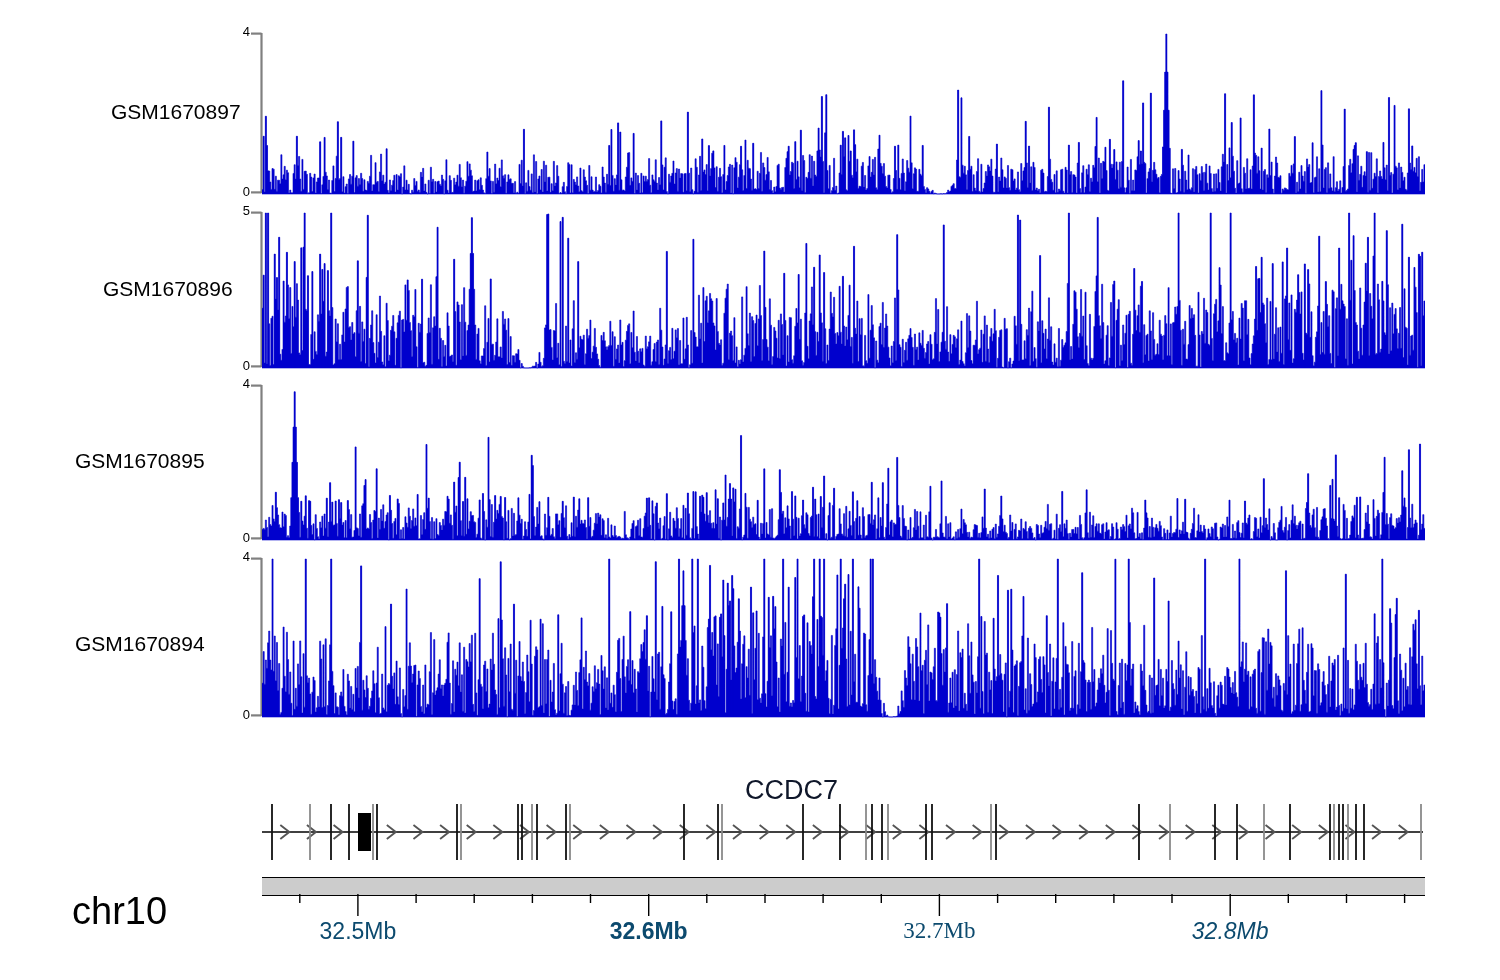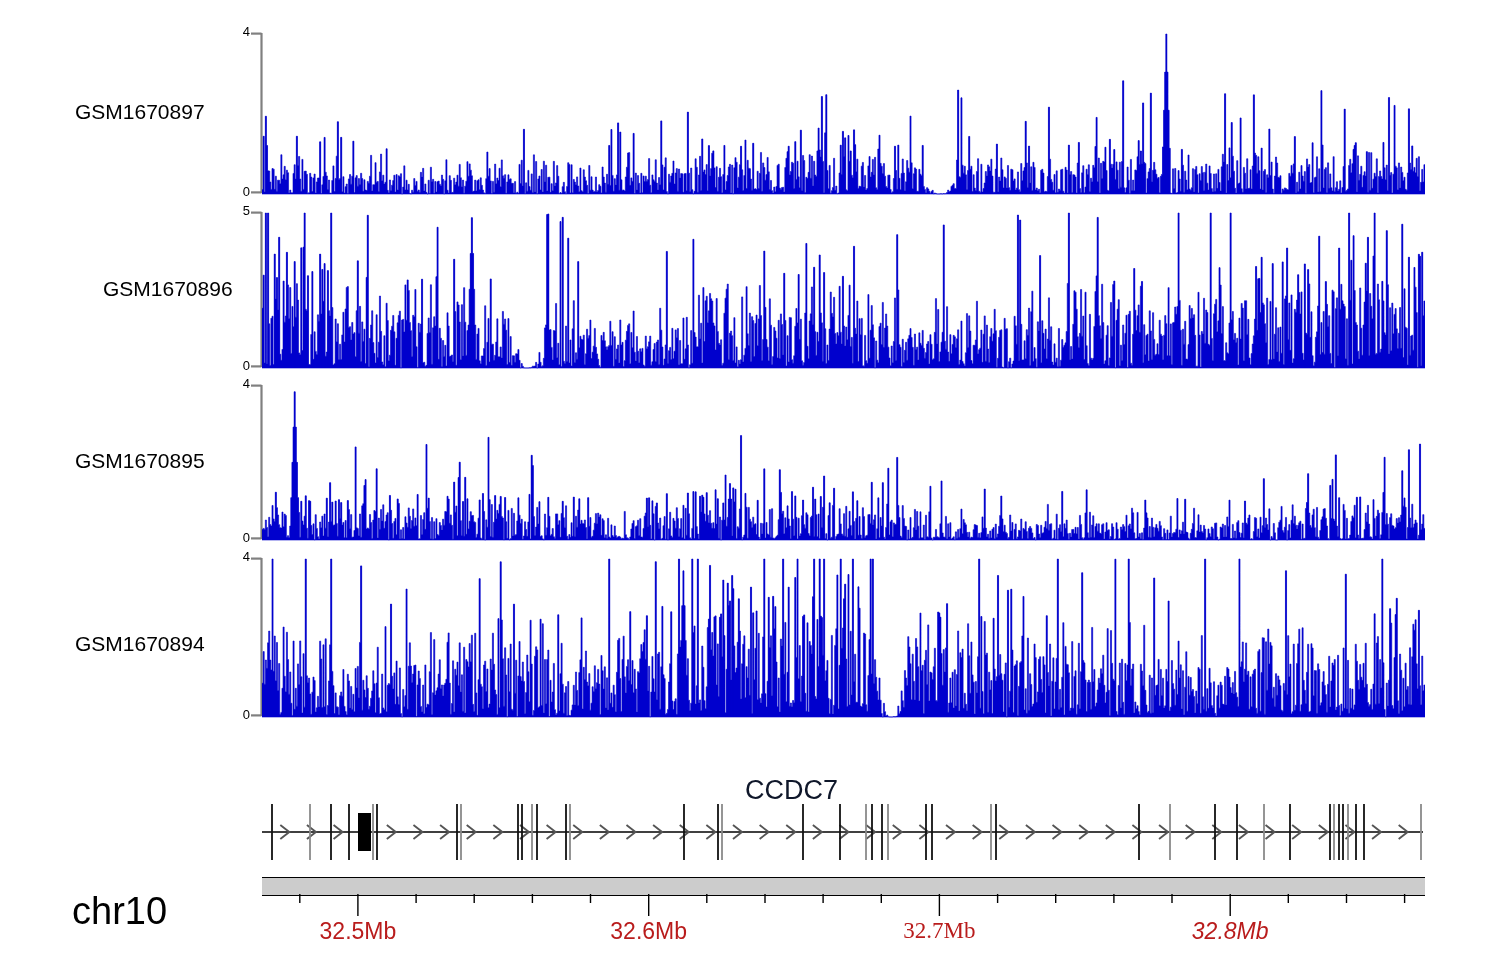--- a/index.html
+++ b/index.html
@@ -55,32 +55,32 @@
   }
   .ruler-bar {
     position: absolute;
     background: #cccccc;
     border-top: 1px solid #000000;
     border-bottom: 1px solid #000000;
   }
   .tick-label {
     position: absolute;
     font-size: 23px;
-    color: #b91c1c;
+    color: #0c4a6e;
     white-space: nowrap;
     transform: translateX(-50%);
   }
 </style>
 </head>
 <body>
 
 <div id="root">
 
   <div class="track-row" id="tracks-container">
-      <div class="track-label" style="top: 100px;">GSM1670897</div>
+      <div class="track-label" style="top: 100px; margin-left: 36px;">GSM1670897</div>
       <div class="axis-num" style="left: 228px; top: 24px;">4</div>
       <div class="axis-num" style="left: 228px; top: 184px;">0</div>
       <svg width="20" height="164" style="position: absolute; left: 250px; top: 31px;">
         <line x1="11.5" y1="2" x2="11.5" y2="162" stroke="#808080" stroke-width="2.2"></line>
         <line x1="1" y1="2.6" x2="11.5" y2="2.6" stroke="#808080" stroke-width="2.2"></line>
         <line x1="1" y1="161.4" x2="11.5" y2="161.4" stroke="#808080" stroke-width="2.2"></line>
       </svg>
       <div class="plot-area" style="left: 262px; top: 33px; width: 1163px; height: 162px;">
         <svg width="1163" height="162">
           <path d="M 0 161 L 0.00 156.63 L 1.11 156.63 L 1.11 103.28 L 2.22 103.28 L 2.22 159.01 L 3.32 159.01 L 3.32 83.24 L 4.43 83.24 L 4.43 112.52 L 5.54 112.52 L 5.54 137.78 L 6.65 137.78 L 6.65 138.07 L 7.75 138.07 L 7.75 149.00 L 8.86 149.00 L 8.86 156.42 L 9.97 156.42 L 9.97 135.54 L 11.08 135.54 L 11.08 136.13 L 12.18 136.13 L 12.18 156.34 L 13.29 156.34 L 13.29 143.20 L 14.40 143.20 L 14.40 158.15 L 15.51 158.15 L 15.51 147.16 L 16.61 147.16 L 16.61 147.29 L 17.72 147.29 L 17.72 150.86 L 18.83 150.86 L 18.83 121.76 L 19.94 121.76 L 19.94 146.11 L 21.04 146.11 L 21.04 141.82 L 22.15 141.82 L 22.15 133.35 L 23.26 133.35 L 23.26 146.68 L 24.37 146.68 L 24.37 137.17 L 25.48 137.17 L 25.48 139.76 L 26.58 139.76 L 26.58 160.07 L 27.69 160.07 L 27.69 157.12 L 28.80 157.12 L 28.80 159.79 L 29.91 159.79 L 29.91 159.81 L 31.01 159.81 L 31.01 140.44 L 32.12 140.44 L 32.12 131.74 L 33.23 131.74 L 33.23 146.12 L 34.34 146.12 L 34.34 103.25 L 35.44 103.25 L 35.44 132.58 L 36.55 132.58 L 36.55 123.44 L 37.66 123.44 L 37.66 146.03 L 38.77 146.03 L 38.77 158.22 L 39.87 158.22 L 39.87 126.38 L 40.98 126.38 L 40.98 156.38 L 42.09 156.38 L 42.09 138.31 L 43.20 138.31 L 43.20 138.10 L 44.30 138.10 L 44.30 141.31 L 45.41 141.31 L 45.41 160.14 L 46.52 160.14 L 46.52 159.65 L 47.63 159.65 L 47.63 140.32 L 48.74 140.32 L 48.74 144.08 L 49.84 144.08 L 49.84 158.54 L 50.95 158.54 L 50.95 144.93 L 52.06 144.93 L 52.06 141.05 L 53.17 141.05 L 53.17 159.89 L 54.27 159.89 L 54.27 148.93 L 55.38 148.93 L 55.38 145.07 L 56.49 145.07 L 56.49 144.92 L 57.60 144.92 L 57.60 108.79 L 58.70 108.79 L 58.70 160.55 L 59.81 160.55 L 59.81 151.82 L 60.92 151.82 L 60.92 143.51 L 62.03 143.51 L 62.03 104.41 L 63.13 104.41 L 63.13 139.20 L 64.24 139.20 L 64.24 142.93 L 65.35 142.93 L 65.35 156.62 L 66.46 156.62 L 66.46 147.02 L 67.56 147.02 L 67.56 160.09 L 68.67 160.09 L 68.67 160.21 L 69.78 160.21 L 69.78 147.49 L 70.89 147.49 L 70.89 132.89 L 72.00 132.89 L 72.00 158.61 L 73.10 158.61 L 73.10 145.44 L 74.21 145.44 L 74.21 123.15 L 75.32 123.15 L 75.32 88.72 L 76.43 88.72 L 76.43 146.38 L 77.53 146.38 L 77.53 145.55 L 78.64 145.55 L 78.64 104.37 L 79.75 104.37 L 79.75 158.74 L 80.86 158.74 L 80.86 143.72 L 81.96 143.72 L 81.96 159.96 L 83.07 159.96 L 83.07 153.66 L 84.18 153.66 L 84.18 151.02 L 85.29 151.02 L 85.29 160.38 L 86.39 160.38 L 86.39 145.90 L 87.50 145.90 L 87.50 141.53 L 88.61 141.53 L 88.61 151.26 L 89.72 151.26 L 89.72 143.21 L 90.82 143.21 L 90.82 108.16 L 91.93 108.16 L 91.93 159.48 L 93.04 159.48 L 93.04 144.87 L 94.15 144.87 L 94.15 142.61 L 95.26 142.61 L 95.26 153.19 L 96.36 153.19 L 96.36 145.57 L 97.47 145.57 L 97.47 151.59 L 98.58 151.59 L 98.58 140.29 L 99.69 140.29 L 99.69 145.60 L 100.79 145.60 L 100.79 158.34 L 101.90 158.34 L 101.90 146.79 L 103.01 146.79 L 103.01 157.03 L 104.12 157.03 L 104.12 157.48 L 105.22 157.48 L 105.22 148.41 L 106.33 148.41 L 106.33 150.28 L 107.44 150.28 L 107.44 143.20 L 108.55 143.20 L 108.55 122.35 L 109.65 122.35 L 109.65 158.10 L 110.76 158.10 L 110.76 151.68 L 111.87 151.68 L 111.87 151.72 L 112.98 151.72 L 112.98 129.64 L 114.08 129.64 L 114.08 149.14 L 115.19 149.14 L 115.19 148.43 L 116.30 148.43 L 116.30 158.60 L 117.41 158.60 L 117.41 138.88 L 118.52 138.88 L 118.52 121.12 L 119.62 121.12 L 119.62 147.79 L 120.73 147.79 L 120.73 142.17 L 121.84 142.17 L 121.84 151.10 L 122.95 151.10 L 122.95 149.25 L 124.05 149.25 L 124.05 115.80 L 125.16 115.80 L 125.16 157.37 L 126.27 157.37 L 126.27 159.79 L 127.38 159.79 L 127.38 146.98 L 128.48 146.98 L 128.48 157.47 L 129.59 157.47 L 129.59 152.14 L 130.70 152.14 L 130.70 147.55 L 131.81 147.55 L 131.81 142.24 L 132.91 142.24 L 132.91 159.12 L 134.02 159.12 L 134.02 141.61 L 135.13 141.61 L 135.13 157.02 L 136.24 157.02 L 136.24 142.77 L 137.34 142.77 L 137.34 143.84 L 138.45 143.84 L 138.45 140.70 L 139.56 140.70 L 139.56 160.91 L 140.67 160.91 L 140.67 154.05 L 141.78 154.05 L 141.78 132.87 L 142.88 132.87 L 142.88 156.97 L 143.99 156.97 L 143.99 147.18 L 145.10 147.18 L 145.10 156.95 L 146.21 156.95 L 146.21 151.32 L 147.31 151.32 L 147.31 160.34 L 148.42 160.34 L 148.42 160.92 L 149.53 160.92 L 149.53 157.18 L 150.64 157.18 L 150.64 159.20 L 151.74 159.20 L 151.74 145.55 L 152.85 145.55 L 152.85 152.39 L 153.96 152.39 L 153.96 148.40 L 155.07 148.40 L 155.07 158.49 L 156.17 158.49 L 156.17 157.00 L 157.28 157.00 L 157.28 159.13 L 158.39 159.13 L 158.39 139.37 L 159.50 139.37 L 159.50 143.88 L 160.60 143.88 L 160.60 135.35 L 161.71 135.35 L 161.71 158.04 L 162.82 158.04 L 162.82 150.97 L 163.93 150.97 L 163.93 159.37 L 165.04 159.37 L 165.04 160.97 L 166.14 160.97 L 166.14 147.25 L 167.25 147.25 L 167.25 160.50 L 168.36 160.50 L 168.36 134.23 L 169.47 134.23 L 169.47 148.41 L 170.57 148.41 L 170.57 146.32 L 171.68 146.32 L 171.68 160.19 L 172.79 160.19 L 172.79 148.50 L 173.90 148.50 L 173.90 159.09 L 175.00 159.09 L 175.00 148.66 L 176.11 148.66 L 176.11 148.08 L 177.22 148.08 L 177.22 151.17 L 178.33 151.17 L 178.33 152.82 L 179.43 152.82 L 179.43 142.12 L 180.54 142.12 L 180.54 146.31 L 181.65 146.31 L 181.65 160.90 L 182.76 160.90 L 182.76 147.77 L 183.86 147.77 L 183.86 126.76 L 184.97 126.76 L 184.97 157.27 L 186.08 157.27 L 186.08 159.95 L 187.19 159.95 L 187.19 142.64 L 188.30 142.64 L 188.30 147.37 L 189.40 147.37 L 189.40 159.59 L 190.51 159.59 L 190.51 159.20 L 191.62 159.20 L 191.62 145.17 L 192.73 145.17 L 192.73 151.83 L 193.83 151.83 L 193.83 149.10 L 194.94 149.10 L 194.94 142.20 L 196.05 142.20 L 196.05 153.13 L 197.16 153.13 L 197.16 131.40 L 198.26 131.40 L 198.26 144.71 L 199.37 144.71 L 199.37 153.66 L 200.48 153.66 L 200.48 147.11 L 201.59 147.11 L 201.59 160.13 L 202.69 160.13 L 202.69 153.16 L 203.80 153.16 L 203.80 148.22 L 204.91 148.22 L 204.91 128.63 L 206.02 128.63 L 206.02 143.23 L 207.12 143.23 L 207.12 130.90 L 208.23 130.90 L 208.23 137.13 L 209.34 137.13 L 209.34 142.78 L 210.45 142.78 L 210.45 158.59 L 211.56 158.59 L 211.56 157.99 L 212.66 157.99 L 212.66 147.12 L 213.77 147.12 L 213.77 157.91 L 214.88 157.91 L 214.88 147.71 L 215.99 147.71 L 215.99 146.75 L 217.09 146.75 L 217.09 156.71 L 218.20 156.71 L 218.20 144.82 L 219.31 144.82 L 219.31 152.31 L 220.42 152.31 L 220.42 157.06 L 221.52 157.06 L 221.52 159.80 L 222.63 159.80 L 222.63 160.52 L 223.74 160.52 L 223.74 145.63 L 224.85 145.63 L 224.85 119.02 L 225.95 119.02 L 225.95 143.23 L 227.06 143.23 L 227.06 135.58 L 228.17 135.58 L 228.17 147.90 L 229.28 147.90 L 229.28 160.49 L 230.38 160.49 L 230.38 148.39 L 231.49 148.39 L 231.49 159.26 L 232.60 159.26 L 232.60 131.12 L 233.71 131.12 L 233.71 150.84 L 234.82 150.84 L 234.82 145.07 L 235.92 145.07 L 235.92 147.58 L 237.03 147.58 L 237.03 135.26 L 238.14 135.26 L 238.14 153.73 L 239.25 153.73 L 239.25 126.88 L 240.35 126.88 L 240.35 142.75 L 241.46 142.75 L 241.46 145.30 L 242.57 145.30 L 242.57 141.67 L 243.68 141.67 L 243.68 160.20 L 244.78 160.20 L 244.78 148.93 L 245.89 148.93 L 245.89 141.85 L 247.00 141.85 L 247.00 146.41 L 248.11 146.41 L 248.11 145.87 L 249.21 145.87 L 249.21 150.37 L 250.32 150.37 L 250.32 150.32 L 251.43 150.32 L 251.43 159.72 L 252.54 159.72 L 252.54 148.60 L 253.64 148.60 L 253.64 160.23 L 254.75 160.23 L 254.75 159.20 L 255.86 159.20 L 255.86 160.32 L 256.97 160.32 L 256.97 131.41 L 258.08 131.41 L 258.08 150.53 L 259.18 150.53 L 259.18 127.18 L 260.29 127.18 L 260.29 152.92 L 261.40 152.92 L 261.40 96.29 L 262.51 96.29 L 262.51 160.64 L 263.61 160.64 L 263.61 149.83 L 264.72 149.83 L 264.72 158.24 L 265.83 158.24 L 265.83 137.38 L 266.94 137.38 L 266.94 153.54 L 268.04 153.54 L 268.04 157.26 L 269.15 157.26 L 269.15 140.89 L 270.26 140.89 L 270.26 159.41 L 271.37 159.41 L 271.37 121.84 L 272.47 121.84 L 272.47 159.08 L 273.58 159.08 L 273.58 128.49 L 274.69 128.49 L 274.69 160.67 L 275.80 160.67 L 275.80 145.94 L 276.90 145.94 L 276.90 143.00 L 278.01 143.00 L 278.01 156.96 L 279.12 156.96 L 279.12 136.50 L 280.23 136.50 L 280.23 158.91 L 281.34 158.91 L 281.34 128.19 L 282.44 128.19 L 282.44 148.64 L 283.55 148.64 L 283.55 132.19 L 284.66 132.19 L 284.66 157.96 L 285.77 157.96 L 285.77 144.35 L 286.87 144.35 L 286.87 144.13 L 287.98 144.13 L 287.98 159.37 L 289.09 159.37 L 289.09 150.71 L 290.20 150.71 L 290.20 157.77 L 291.30 157.77 L 291.30 128.34 L 292.41 128.34 L 292.41 152.88 L 293.52 152.88 L 293.52 149.92 L 294.63 149.92 L 294.63 132.60 L 295.73 132.60 L 295.73 143.24 L 296.84 143.24 L 296.84 160.38 L 297.95 160.38 L 297.95 159.52 L 299.06 159.52 L 299.06 160.29 L 300.16 160.29 L 300.16 153.63 L 301.27 153.63 L 301.27 149.36 L 302.38 149.36 L 302.38 158.69 L 303.49 158.69 L 303.49 160.63 L 304.60 160.63 L 304.60 153.46 L 305.70 153.46 L 305.70 129.72 L 306.81 129.72 L 306.81 131.38 L 307.92 131.38 L 307.92 160.01 L 309.03 160.01 L 309.03 131.78 L 310.13 131.78 L 310.13 159.75 L 311.24 159.75 L 311.24 146.43 L 312.35 146.43 L 312.35 149.10 L 313.46 149.10 L 313.46 151.74 L 314.56 151.74 L 314.56 143.88 L 315.67 143.88 L 315.67 152.99 L 316.78 152.99 L 316.78 158.68 L 317.89 158.68 L 317.89 135.05 L 318.99 135.05 L 318.99 157.63 L 320.10 157.63 L 320.10 158.64 L 321.21 158.64 L 321.21 136.77 L 322.32 136.77 L 322.32 144.04 L 323.42 144.04 L 323.42 147.77 L 324.53 147.77 L 324.53 152.33 L 325.64 152.33 L 325.64 160.60 L 326.75 160.60 L 326.75 132.47 L 327.86 132.47 L 327.86 157.26 L 328.96 157.26 L 328.96 143.75 L 330.07 143.75 L 330.07 157.05 L 331.18 157.05 L 331.18 158.87 L 332.29 158.87 L 332.29 158.39 L 333.39 158.39 L 333.39 144.00 L 334.50 144.00 L 334.50 159.09 L 335.61 159.09 L 335.61 157.45 L 336.72 157.45 L 336.72 151.63 L 337.82 151.63 L 337.82 153.36 L 338.93 153.36 L 338.93 159.88 L 340.04 159.88 L 340.04 134.01 L 341.15 134.01 L 341.15 144.03 L 342.25 144.03 L 342.25 150.08 L 343.36 150.08 L 343.36 159.14 L 344.47 159.14 L 344.47 141.28 L 345.58 141.28 L 345.58 151.34 L 346.68 151.34 L 346.68 112.46 L 347.79 112.46 L 347.79 152.48 L 348.90 152.48 L 348.90 96.52 L 350.01 96.52 L 350.01 142.38 L 351.12 142.38 L 351.12 158.22 L 352.22 158.22 L 352.22 145.67 L 353.33 145.67 L 353.33 151.88 L 354.44 151.88 L 354.44 141.89 L 355.55 141.89 L 355.55 89.89 L 356.65 89.89 L 356.65 157.24 L 357.76 157.24 L 357.76 99.04 L 358.87 99.04 L 358.87 146.81 L 359.98 146.81 L 359.98 157.20 L 361.08 157.20 L 361.08 156.97 L 362.19 156.97 L 362.19 158.08 L 363.30 158.08 L 363.30 143.97 L 364.41 143.97 L 364.41 134.23 L 365.51 134.23 L 365.51 119.97 L 366.62 119.97 L 366.62 119.61 L 367.73 119.61 L 367.73 152.34 L 368.84 152.34 L 368.84 144.88 L 369.94 144.88 L 369.94 148.45 L 371.05 148.45 L 371.05 100.39 L 372.16 100.39 L 372.16 160.52 L 373.27 160.52 L 373.27 140.07 L 374.38 140.07 L 374.38 157.07 L 375.48 157.07 L 375.48 142.57 L 376.59 142.57 L 376.59 150.29 L 377.70 150.29 L 377.70 160.06 L 378.81 160.06 L 378.81 140.31 L 379.91 140.31 L 379.91 159.86 L 381.02 159.86 L 381.02 142.97 L 382.13 142.97 L 382.13 148.62 L 383.24 148.62 L 383.24 143.15 L 384.34 143.15 L 384.34 148.22 L 385.45 148.22 L 385.45 146.44 L 386.56 146.44 L 386.56 125.58 L 387.67 125.58 L 387.67 152.21 L 388.77 152.21 L 388.77 159.70 L 389.88 159.70 L 389.88 141.91 L 390.99 141.91 L 390.99 146.80 L 392.10 146.80 L 392.10 148.47 L 393.20 148.47 L 393.20 126.77 L 394.31 126.77 L 394.31 150.08 L 395.42 150.08 L 395.42 157.07 L 396.53 157.07 L 396.53 144.54 L 397.64 144.54 L 397.64 151.84 L 398.74 151.84 L 398.74 87.90 L 399.85 87.90 L 399.85 131.89 L 400.96 131.89 L 400.96 156.89 L 402.07 156.89 L 402.07 134.22 L 403.17 134.22 L 403.17 124.86 L 404.28 124.86 L 404.28 158.59 L 405.39 158.59 L 405.39 160.83 L 406.50 160.83 L 406.50 141.21 L 407.60 141.21 L 407.60 149.19 L 408.71 149.19 L 408.71 143.02 L 409.82 143.02 L 409.82 140.34 L 410.93 140.34 L 410.93 128.04 L 412.03 128.04 L 412.03 151.02 L 413.14 151.02 L 413.14 140.03 L 414.25 140.03 L 414.25 135.60 L 415.36 135.60 L 415.36 158.13 L 416.46 158.13 L 416.46 136.02 L 417.57 136.02 L 417.57 145.05 L 418.68 145.05 L 418.68 140.59 L 419.79 140.59 L 419.79 140.83 L 420.90 140.83 L 420.90 159.34 L 422.00 159.34 L 422.00 140.73 L 423.11 140.73 L 423.11 140.48 L 424.22 140.48 L 424.22 157.79 L 425.33 157.79 L 425.33 79.10 L 426.43 79.10 L 426.43 140.17 L 427.54 140.17 L 427.54 158.46 L 428.65 158.46 L 428.65 135.04 L 429.76 135.04 L 429.76 156.65 L 430.86 156.65 L 430.86 160.80 L 431.97 160.80 L 431.97 158.35 L 433.08 158.35 L 433.08 125.80 L 434.19 125.80 L 434.19 134.28 L 435.29 134.28 L 435.29 159.19 L 436.40 159.19 L 436.40 141.99 L 437.51 141.99 L 437.51 123.31 L 438.62 123.31 L 438.62 157.52 L 439.72 157.52 L 439.72 105.96 L 440.83 105.96 L 440.83 139.05 L 441.94 139.05 L 441.94 136.95 L 443.05 136.95 L 443.05 141.55 L 444.16 141.55 L 444.16 131.62 L 445.26 131.62 L 445.26 157.68 L 446.37 157.68 L 446.37 112.62 L 447.48 112.62 L 447.48 142.98 L 448.59 142.98 L 448.59 135.59 L 449.69 135.59 L 449.69 120.23 L 450.80 120.23 L 450.80 117.88 L 451.91 117.88 L 451.91 134.90 L 453.02 134.90 L 453.02 154.53 L 454.12 154.53 L 454.12 133.73 L 455.23 133.73 L 455.23 158.16 L 456.34 158.16 L 456.34 144.25 L 457.45 144.25 L 457.45 135.37 L 458.55 135.37 L 458.55 143.71 L 459.66 143.71 L 459.66 159.74 L 460.77 159.74 L 460.77 141.55 L 461.88 141.55 L 461.88 112.44 L 462.98 112.44 L 462.98 157.02 L 464.09 157.02 L 464.09 148.53 L 465.20 148.53 L 465.20 142.47 L 466.31 142.47 L 466.31 133.98 L 467.42 133.98 L 467.42 131.33 L 468.52 131.33 L 468.52 159.88 L 469.63 159.88 L 469.63 132.08 L 470.74 132.08 L 470.74 160.76 L 471.85 160.76 L 471.85 134.73 L 472.95 134.73 L 472.95 124.65 L 474.06 124.65 L 474.06 129.26 L 475.17 129.26 L 475.17 154.96 L 476.28 154.96 L 476.28 144.15 L 477.38 144.15 L 477.38 131.67 L 478.49 131.67 L 478.49 113.24 L 479.60 113.24 L 479.60 136.79 L 480.71 136.79 L 480.71 157.50 L 481.81 157.50 L 481.81 142.59 L 482.92 142.59 L 482.92 107.06 L 484.03 107.06 L 484.03 155.43 L 485.14 155.43 L 485.14 127.28 L 486.24 127.28 L 486.24 135.17 L 487.35 135.17 L 487.35 135.65 L 488.46 135.65 L 488.46 146.09 L 489.57 146.09 L 489.57 157.17 L 490.68 157.17 L 490.68 110.27 L 491.78 110.27 L 491.78 156.10 L 492.89 156.10 L 492.89 155.77 L 494.00 155.77 L 494.00 156.47 L 495.11 156.47 L 495.11 138.25 L 496.21 138.25 L 496.21 155.52 L 497.32 155.52 L 497.32 140.32 L 498.43 140.32 L 498.43 119.46 L 499.54 119.46 L 499.54 158.36 L 500.64 158.36 L 500.64 129.91 L 501.75 129.91 L 501.75 134.54 L 502.86 134.54 L 502.86 147.19 L 503.97 147.19 L 503.97 141.56 L 505.07 141.56 L 505.07 124.45 L 506.18 124.45 L 506.18 138.82 L 507.29 138.82 L 507.29 156.61 L 508.40 156.61 L 508.40 147.48 L 509.50 147.48 L 509.50 157.64 L 510.61 157.64 L 510.61 159.92 L 511.72 159.92 L 511.72 154.08 L 512.83 154.08 L 512.83 158.75 L 513.94 158.75 L 513.94 153.47 L 515.04 153.47 L 515.04 132.42 L 516.15 132.42 L 516.15 131.21 L 517.26 131.21 L 517.26 155.04 L 518.37 155.04 L 518.37 156.57 L 519.47 156.57 L 519.47 154.54 L 520.58 154.54 L 520.58 154.26 L 521.69 154.26 L 521.69 158.89 L 522.80 158.89 L 522.80 134.50 L 523.90 134.50 L 523.90 125.33 L 525.01 125.33 L 525.01 118.69 L 526.12 118.69 L 526.12 113.23 L 527.23 113.23 L 527.23 141.92 L 528.33 141.92 L 528.33 138.50 L 529.44 138.50 L 529.44 129.24 L 530.55 129.24 L 530.55 130.16 L 531.66 130.16 L 531.66 155.49 L 532.76 155.49 L 532.76 108.65 L 533.87 108.65 L 533.87 146.40 L 534.98 146.40 L 534.98 128.24 L 536.09 128.24 L 536.09 143.86 L 537.20 143.86 L 537.20 154.79 L 538.30 154.79 L 538.30 97.14 L 539.41 97.14 L 539.41 157.39 L 540.52 157.39 L 540.52 122.46 L 541.63 122.46 L 541.63 127.59 L 542.73 127.59 L 542.73 159.54 L 543.84 159.54 L 543.84 144.31 L 544.95 144.31 L 544.95 145.54 L 546.06 145.54 L 546.06 139.37 L 547.16 139.37 L 547.16 121.70 L 548.27 121.70 L 548.27 145.31 L 549.38 145.31 L 549.38 123.11 L 550.49 123.11 L 550.49 152.99 L 551.59 152.99 L 551.59 128.26 L 552.70 128.26 L 552.70 142.08 L 553.81 142.08 L 553.81 143.62 L 554.92 143.62 L 554.92 117.92 L 556.02 117.92 L 556.02 95.06 L 557.13 95.06 L 557.13 116.96 L 558.24 116.96 L 558.24 123.95 L 559.35 123.95 L 559.35 63.51 L 560.46 63.51 L 560.46 128.48 L 561.56 128.48 L 561.56 159.80 L 562.67 159.80 L 562.67 99.85 L 563.78 99.85 L 563.78 61.71 L 564.89 61.71 L 564.89 137.44 L 565.99 137.44 L 565.99 155.73 L 567.10 155.73 L 567.10 132.42 L 568.21 132.42 L 568.21 160.17 L 569.32 160.17 L 569.32 157.64 L 570.42 157.64 L 570.42 154.55 L 571.53 154.55 L 571.53 125.29 L 572.64 125.29 L 572.64 157.34 L 573.75 157.34 L 573.75 153.11 L 574.85 153.11 L 574.85 160.68 L 575.96 160.68 L 575.96 159.97 L 577.07 159.97 L 577.07 140.00 L 578.18 140.00 L 578.18 112.13 L 579.28 112.13 L 579.28 141.54 L 580.39 141.54 L 580.39 98.38 L 581.50 98.38 L 581.50 123.59 L 582.61 123.59 L 582.61 104.86 L 583.72 104.86 L 583.72 156.86 L 584.82 156.86 L 584.82 157.68 L 585.93 157.68 L 585.93 102.48 L 587.04 102.48 L 587.04 128.34 L 588.15 128.34 L 588.15 117.94 L 589.25 117.94 L 589.25 142.20 L 590.36 142.20 L 590.36 144.78 L 591.47 144.78 L 591.47 96.86 L 592.58 96.86 L 592.58 111.65 L 593.68 111.65 L 593.68 138.75 L 594.79 138.75 L 594.79 126.15 L 595.90 126.15 L 595.90 155.42 L 597.01 155.42 L 597.01 153.21 L 598.11 153.21 L 598.11 153.56 L 599.22 153.56 L 599.22 133.13 L 600.33 133.13 L 600.33 129.45 L 601.44 129.45 L 601.44 153.90 L 602.54 153.90 L 602.54 142.48 L 603.65 142.48 L 603.65 156.94 L 604.76 156.94 L 604.76 155.51 L 605.87 155.51 L 605.87 132.90 L 606.98 132.90 L 606.98 123.59 L 608.08 123.59 L 608.08 143.93 L 609.19 143.93 L 609.19 139.33 L 610.30 139.33 L 610.30 126.41 L 611.41 126.41 L 611.41 141.68 L 612.51 141.68 L 612.51 124.34 L 613.62 124.34 L 613.62 154.79 L 614.73 154.79 L 614.73 156.43 L 615.84 156.43 L 615.84 116.02 L 616.94 116.02 L 616.94 102.22 L 618.05 102.22 L 618.05 130.36 L 619.16 130.36 L 619.16 133.30 L 620.27 133.30 L 620.27 140.54 L 621.37 140.54 L 621.37 130.58 L 622.48 130.58 L 622.48 143.14 L 623.59 143.14 L 623.59 153.60 L 624.70 153.60 L 624.70 154.91 L 625.80 154.91 L 625.80 142.17 L 626.91 142.17 L 626.91 142.10 L 628.02 142.10 L 628.02 156.50 L 629.13 156.50 L 629.13 159.79 L 630.24 159.79 L 630.24 158.76 L 631.34 158.76 L 631.34 145.51 L 632.45 145.51 L 632.45 113.22 L 633.56 113.22 L 633.56 137.50 L 634.67 137.50 L 634.67 156.35 L 635.77 156.35 L 635.77 112.09 L 636.88 112.09 L 636.88 145.32 L 637.99 145.32 L 637.99 156.73 L 639.10 156.73 L 639.10 140.43 L 640.20 140.43 L 640.20 125.98 L 641.31 125.98 L 641.31 140.01 L 642.42 140.01 L 642.42 157.80 L 643.53 157.80 L 643.53 148.75 L 644.63 148.75 L 644.63 127.52 L 645.74 127.52 L 645.74 135.17 L 646.85 135.17 L 646.85 139.17 L 647.96 139.17 L 647.96 83.10 L 649.06 83.10 L 649.06 129.83 L 650.17 129.83 L 650.17 155.71 L 651.28 155.71 L 651.28 140.75 L 652.39 140.75 L 652.39 134.87 L 653.50 134.87 L 653.50 136.12 L 654.60 136.12 L 654.60 158.35 L 655.71 158.35 L 655.71 158.22 L 656.82 158.22 L 656.82 136.36 L 657.93 136.36 L 657.93 141.22 L 659.03 141.22 L 659.03 142.69 L 660.14 142.69 L 660.14 112.45 L 661.25 112.45 L 661.25 153.45 L 662.36 153.45 L 662.36 156.43 L 663.46 156.43 L 663.46 159.85 L 664.57 159.85 L 664.57 154.68 L 665.68 154.68 L 665.68 155.95 L 666.79 155.95 L 666.79 158.30 L 667.89 158.30 L 667.89 160.17 L 669.00 160.17 L 669.00 158.40 L 670.11 158.40 L 670.11 157.34 L 671.22 157.34 L 671.22 160.77 L 672.32 160.77 L 672.32 159.98 L 673.43 159.98 L 673.43 160.46 L 674.54 160.46 L 674.54 160.96 L 675.65 160.96 L 675.65 160.95 L 676.76 160.95 L 676.76 161.00 L 677.86 161.00 L 677.86 160.81 L 678.97 160.81 L 678.97 160.85 L 680.08 160.85 L 680.08 160.96 L 681.19 160.96 L 681.19 160.55 L 682.29 160.55 L 682.29 160.77 L 683.40 160.77 L 683.40 160.57 L 684.51 160.57 L 684.51 159.55 L 685.62 159.55 L 685.62 157.10 L 686.72 157.10 L 686.72 158.77 L 687.83 158.77 L 687.83 158.09 L 688.94 158.09 L 688.94 153.47 L 690.05 153.47 L 690.05 152.22 L 691.15 152.22 L 691.15 150.66 L 692.26 150.66 L 692.26 155.52 L 693.37 155.52 L 693.37 155.38 L 694.48 155.38 L 694.48 127.03 L 695.58 127.03 L 695.58 57.07 L 696.69 57.07 L 696.69 143.72 L 697.80 143.72 L 697.80 144.16 L 698.91 144.16 L 698.91 64.83 L 700.02 64.83 L 700.02 132.14 L 701.12 132.14 L 701.12 140.15 L 702.23 140.15 L 702.23 133.22 L 703.34 133.22 L 703.34 141.86 L 704.45 141.86 L 704.45 156.54 L 705.55 156.54 L 705.55 137.47 L 706.66 137.47 L 706.66 103.44 L 707.77 103.44 L 707.77 136.28 L 708.88 136.28 L 708.88 133.23 L 709.98 133.23 L 709.98 158.54 L 711.09 158.54 L 711.09 141.74 L 712.20 141.74 L 712.20 155.12 L 713.31 155.12 L 713.31 157.43 L 714.41 157.43 L 714.41 138.51 L 715.52 138.51 L 715.52 125.69 L 716.63 125.69 L 716.63 158.21 L 717.74 158.21 L 717.74 159.16 L 718.84 159.16 L 718.84 131.28 L 719.95 131.28 L 719.95 158.90 L 721.06 158.90 L 721.06 155.57 L 722.17 155.57 L 722.17 150.01 L 723.28 150.01 L 723.28 138.50 L 724.38 138.50 L 724.38 143.03 L 725.49 143.03 L 725.49 131.94 L 726.60 131.94 L 726.60 133.84 L 727.71 133.84 L 727.71 138.06 L 728.81 138.06 L 728.81 126.14 L 729.92 126.14 L 729.92 143.12 L 731.03 143.12 L 731.03 159.13 L 732.14 159.13 L 732.14 159.32 L 733.24 159.32 L 733.24 136.10 L 734.35 136.10 L 734.35 111.07 L 735.46 111.07 L 735.46 158.67 L 736.57 158.67 L 736.57 144.10 L 737.67 144.10 L 737.67 147.96 L 738.78 147.96 L 738.78 125.01 L 739.89 125.01 L 739.89 136.73 L 741.00 136.73 L 741.00 154.92 L 742.10 154.92 L 742.10 143.91 L 743.21 143.91 L 743.21 145.22 L 744.32 145.22 L 744.32 155.05 L 745.43 155.05 L 745.43 132.51 L 746.54 132.51 L 746.54 154.64 L 747.64 154.64 L 747.64 157.34 L 748.75 157.34 L 748.75 136.20 L 749.86 136.20 L 749.86 136.76 L 750.97 136.76 L 750.97 147.95 L 752.07 147.95 L 752.07 145.90 L 753.18 145.90 L 753.18 157.05 L 754.29 157.05 L 754.29 155.14 L 755.40 155.14 L 755.40 138.94 L 756.50 138.94 L 756.50 156.65 L 757.61 156.65 L 757.61 158.39 L 758.72 158.39 L 758.72 130.52 L 759.83 130.52 L 759.83 147.65 L 760.93 147.65 L 760.93 137.92 L 762.04 137.92 L 762.04 134.46 L 763.15 134.46 L 763.15 88.37 L 764.26 88.37 L 764.26 129.95 L 765.36 129.95 L 765.36 154.41 L 766.47 154.41 L 766.47 113.08 L 767.58 113.08 L 767.58 149.97 L 768.69 149.97 L 768.69 133.83 L 769.80 133.83 L 769.80 157.38 L 770.90 157.38 L 770.90 129.33 L 772.01 129.33 L 772.01 134.45 L 773.12 134.45 L 773.12 156.90 L 774.23 156.90 L 774.23 155.06 L 775.33 155.06 L 775.33 157.85 L 776.44 157.85 L 776.44 156.23 L 777.55 156.23 L 777.55 159.68 L 778.66 159.68 L 778.66 137.29 L 779.76 137.29 L 779.76 136.31 L 780.87 136.31 L 780.87 140.08 L 781.98 140.08 L 781.98 158.78 L 783.09 158.78 L 783.09 158.24 L 784.19 158.24 L 784.19 158.47 L 785.30 158.47 L 785.30 143.53 L 786.41 143.53 L 786.41 74.13 L 787.52 74.13 L 787.52 126.15 L 788.62 126.15 L 788.62 146.41 L 789.73 146.41 L 789.73 149.19 L 790.84 149.19 L 790.84 157.26 L 791.95 157.26 L 791.95 141.50 L 793.06 141.50 L 793.06 159.65 L 794.16 159.65 L 794.16 137.87 L 795.27 137.87 L 795.27 159.33 L 796.38 159.33 L 796.38 156.01 L 797.49 156.01 L 797.49 157.14 L 798.59 157.14 L 798.59 136.81 L 799.70 136.81 L 799.70 136.21 L 800.81 136.21 L 800.81 158.19 L 801.92 158.19 L 801.92 160.12 L 803.02 160.12 L 803.02 134.32 L 804.13 134.32 L 804.13 137.07 L 805.24 137.07 L 805.24 160.00 L 806.35 160.00 L 806.35 112.09 L 807.45 112.09 L 807.45 141.57 L 808.56 141.57 L 808.56 138.54 L 809.67 138.54 L 809.67 159.45 L 810.78 159.45 L 810.78 141.66 L 811.88 141.66 L 811.88 141.97 L 812.99 141.97 L 812.99 144.03 L 814.10 144.03 L 814.10 159.88 L 815.21 159.88 L 815.21 130.06 L 816.32 130.06 L 816.32 109.44 L 817.42 109.44 L 817.42 155.59 L 818.53 155.59 L 818.53 159.53 L 819.64 159.53 L 819.64 139.84 L 820.75 139.84 L 820.75 132.68 L 821.85 132.68 L 821.85 159.65 L 822.96 159.65 L 822.96 154.08 L 824.07 154.08 L 824.07 136.25 L 825.18 136.25 L 825.18 141.43 L 826.28 141.43 L 826.28 131.81 L 827.39 131.81 L 827.39 158.56 L 828.50 158.56 L 828.50 145.20 L 829.61 145.20 L 829.61 148.71 L 830.71 148.71 L 830.71 132.37 L 831.82 132.37 L 831.82 134.67 L 832.93 134.67 L 832.93 113.56 L 834.04 113.56 L 834.04 84.42 L 835.14 84.42 L 835.14 148.79 L 836.25 148.79 L 836.25 125.02 L 837.36 125.02 L 837.36 159.96 L 838.47 159.96 L 838.47 130.26 L 839.58 130.26 L 839.58 145.54 L 840.68 145.54 L 840.68 128.36 L 841.79 128.36 L 841.79 129.02 L 842.90 129.02 L 842.90 114.25 L 844.01 114.25 L 844.01 137.57 L 845.11 137.57 L 845.11 157.33 L 846.22 157.33 L 846.22 158.07 L 847.33 158.07 L 847.33 106.36 L 848.44 106.36 L 848.44 131.13 L 849.54 131.13 L 849.54 134.95 L 850.65 134.95 L 850.65 131.35 L 851.76 131.35 L 851.76 116.56 L 852.87 116.56 L 852.87 146.40 L 853.97 146.40 L 853.97 128.88 L 855.08 128.88 L 855.08 137.16 L 856.19 137.16 L 856.19 155.70 L 857.30 155.70 L 857.30 129.18 L 858.40 129.18 L 858.40 154.19 L 859.51 154.19 L 859.51 128.51 L 860.62 128.51 L 860.62 47.80 L 861.73 47.80 L 861.73 154.87 L 862.84 154.87 L 862.84 159.60 L 863.94 159.60 L 863.94 154.84 L 865.05 154.84 L 865.05 134.05 L 866.16 134.05 L 866.16 147.20 L 867.27 147.20 L 867.27 160.38 L 868.37 160.38 L 868.37 126.42 L 869.48 126.42 L 869.48 157.58 L 870.59 157.58 L 870.59 147.08 L 871.70 147.08 L 871.70 157.84 L 872.80 157.84 L 872.80 136.92 L 873.91 136.92 L 873.91 137.47 L 875.02 137.47 L 875.02 123.74 L 876.13 123.74 L 876.13 107.61 L 877.23 107.61 L 877.23 131.57 L 878.34 131.57 L 878.34 117.98 L 879.45 117.98 L 879.45 130.63 L 880.56 130.63 L 880.56 69.93 L 881.66 69.93 L 881.66 129.28 L 882.77 129.28 L 882.77 130.61 L 883.88 130.61 L 883.88 160.06 L 884.99 160.06 L 884.99 145.63 L 886.10 145.63 L 886.10 138.89 L 887.20 138.89 L 887.20 135.54 L 888.31 135.54 L 888.31 60.11 L 889.42 60.11 L 889.42 148.78 L 890.53 148.78 L 890.53 137.31 L 891.63 137.31 L 891.63 129.36 L 892.74 129.36 L 892.74 136.81 L 893.85 136.81 L 893.85 141.25 L 894.96 141.25 L 894.96 145.14 L 896.06 145.14 L 896.06 144.53 L 897.17 144.53 L 897.17 159.64 L 898.28 159.64 L 898.28 143.33 L 899.39 143.33 L 899.39 141.42 L 900.49 141.42 L 900.49 113.93 L 901.60 113.93 L 901.60 77.19 L 902.71 77.19 L 902.71 39.10 L 903.82 39.10 L 903.82 1.00 L 904.92 1.00 L 904.92 39.10 L 906.03 39.10 L 906.03 77.19 L 907.14 77.19 L 907.14 115.29 L 908.25 115.29 L 908.25 159.99 L 909.36 159.99 L 909.36 160.51 L 910.46 160.51 L 910.46 135.87 L 911.57 135.87 L 911.57 155.61 L 912.68 155.61 L 912.68 135.48 L 913.79 135.48 L 913.79 160.05 L 914.89 160.05 L 914.89 159.56 L 916.00 159.56 L 916.00 137.59 L 917.11 137.59 L 917.11 145.99 L 918.22 145.99 L 918.22 158.28 L 919.32 158.28 L 919.32 116.40 L 920.43 116.40 L 920.43 132.19 L 921.54 132.19 L 921.54 159.20 L 922.65 159.20 L 922.65 138.19 L 923.75 138.19 L 923.75 147.11 L 924.86 147.11 L 924.86 156.82 L 925.97 156.82 L 925.97 122.01 L 927.08 122.01 L 927.08 156.07 L 928.18 156.07 L 928.18 157.34 L 929.29 157.34 L 929.29 154.74 L 930.40 154.74 L 930.40 135.64 L 931.51 135.64 L 931.51 159.02 L 932.62 159.02 L 932.62 136.56 L 933.72 136.56 L 933.72 133.44 L 934.83 133.44 L 934.83 141.78 L 935.94 141.78 L 935.94 159.97 L 937.05 159.97 L 937.05 140.69 L 938.15 140.69 L 938.15 147.42 L 939.26 147.42 L 939.26 133.54 L 940.37 133.54 L 940.37 139.42 L 941.48 139.42 L 941.48 157.42 L 942.58 157.42 L 942.58 139.20 L 943.69 139.20 L 943.69 131.09 L 944.80 131.09 L 944.80 150.13 L 945.91 150.13 L 945.91 157.10 L 947.01 157.10 L 947.01 132.93 L 948.12 132.93 L 948.12 140.50 L 949.23 140.50 L 949.23 155.62 L 950.34 155.62 L 950.34 158.78 L 951.44 158.78 L 951.44 140.99 L 952.55 140.99 L 952.55 158.25 L 953.66 158.25 L 953.66 140.77 L 954.77 140.77 L 954.77 155.35 L 955.88 155.35 L 955.88 136.38 L 956.98 136.38 L 956.98 149.51 L 958.09 149.51 L 958.09 158.12 L 959.20 158.12 L 959.20 133.86 L 960.31 133.86 L 960.31 121.24 L 961.41 121.24 L 961.41 128.98 L 962.52 128.98 L 962.52 60.75 L 963.63 60.75 L 963.63 159.90 L 964.74 159.90 L 964.74 131.54 L 965.84 131.54 L 965.84 147.55 L 966.95 147.55 L 966.95 114.90 L 968.06 114.90 L 968.06 144.85 L 969.17 144.85 L 969.17 89.54 L 970.27 89.54 L 970.27 123.14 L 971.38 123.14 L 971.38 138.14 L 972.49 138.14 L 972.49 155.29 L 973.60 155.29 L 973.60 159.88 L 974.70 159.88 L 974.70 127.64 L 975.81 127.64 L 975.81 150.63 L 976.92 150.63 L 976.92 149.99 L 978.03 149.99 L 978.03 84.96 L 979.14 84.96 L 979.14 155.72 L 980.24 155.72 L 980.24 159.24 L 981.35 159.24 L 981.35 134.42 L 982.46 134.42 L 982.46 140.16 L 983.57 140.16 L 983.57 155.63 L 984.67 155.63 L 984.67 125.75 L 985.78 125.75 L 985.78 155.55 L 986.89 155.55 L 986.89 155.22 L 988.00 155.22 L 988.00 136.74 L 989.10 136.74 L 989.10 156.01 L 990.21 156.01 L 990.21 133.01 L 991.32 133.01 L 991.32 61.86 L 992.43 61.86 L 992.43 120.06 L 993.53 120.06 L 993.53 122.30 L 994.64 122.30 L 994.64 140.13 L 995.75 140.13 L 995.75 123.72 L 996.86 123.72 L 996.86 137.63 L 997.96 137.63 L 997.96 156.11 L 999.07 156.11 L 999.07 115.11 L 1000.18 115.11 L 1000.18 157.04 L 1001.29 157.04 L 1001.29 138.30 L 1002.40 138.30 L 1002.40 136.61 L 1003.50 136.61 L 1003.50 159.57 L 1004.61 159.57 L 1004.61 141.80 L 1005.72 141.80 L 1005.72 144.65 L 1006.83 144.65 L 1006.83 96.02 L 1007.93 96.02 L 1007.93 142.47 L 1009.04 142.47 L 1009.04 129.08 L 1010.15 129.08 L 1010.15 156.10 L 1011.26 156.10 L 1011.26 160.15 L 1012.36 160.15 L 1012.36 143.09 L 1013.47 143.09 L 1013.47 124.04 L 1014.58 124.04 L 1014.58 130.02 L 1015.69 130.02 L 1015.69 144.33 L 1016.79 144.33 L 1016.79 144.78 L 1017.90 144.78 L 1017.90 142.71 L 1019.01 142.71 L 1019.01 160.13 L 1020.12 160.13 L 1020.12 156.01 L 1021.22 156.01 L 1021.22 157.30 L 1022.33 157.30 L 1022.33 154.89 L 1023.44 154.89 L 1023.44 155.52 L 1024.55 155.52 L 1024.55 156.51 L 1025.66 156.51 L 1025.66 156.76 L 1026.76 156.76 L 1026.76 140.38 L 1027.87 140.38 L 1027.87 143.19 L 1028.98 143.19 L 1028.98 132.40 L 1030.09 132.40 L 1030.09 140.23 L 1031.19 140.23 L 1031.19 130.89 L 1032.30 130.89 L 1032.30 103.58 L 1033.41 103.58 L 1033.41 160.08 L 1034.52 160.08 L 1034.52 149.21 L 1035.62 149.21 L 1035.62 158.47 L 1036.73 158.47 L 1036.73 139.18 L 1037.84 139.18 L 1037.84 155.92 L 1038.95 155.92 L 1038.95 132.56 L 1040.05 132.56 L 1040.05 143.00 L 1041.16 143.00 L 1041.16 148.19 L 1042.27 148.19 L 1042.27 138.58 L 1043.38 138.58 L 1043.38 160.22 L 1044.48 160.22 L 1044.48 125.93 L 1045.59 125.93 L 1045.59 134.11 L 1046.70 134.11 L 1046.70 131.58 L 1047.81 131.58 L 1047.81 150.00 L 1048.92 150.00 L 1048.92 149.54 L 1050.02 149.54 L 1050.02 109.81 L 1051.13 109.81 L 1051.13 159.80 L 1052.24 159.80 L 1052.24 144.68 L 1053.35 144.68 L 1053.35 143.93 L 1054.45 143.93 L 1054.45 123.79 L 1055.56 123.79 L 1055.56 159.05 L 1056.67 159.05 L 1056.67 135.77 L 1057.78 135.77 L 1057.78 158.85 L 1058.88 158.85 L 1058.88 57.63 L 1059.99 57.63 L 1059.99 112.03 L 1061.10 112.03 L 1061.10 154.91 L 1062.21 154.91 L 1062.21 136.45 L 1063.31 136.45 L 1063.31 134.66 L 1064.42 134.66 L 1064.42 159.47 L 1065.53 159.47 L 1065.53 129.87 L 1066.64 129.87 L 1066.64 155.28 L 1067.74 155.28 L 1067.74 140.89 L 1068.85 140.89 L 1068.85 154.80 L 1069.96 154.80 L 1069.96 157.89 L 1071.07 157.89 L 1071.07 123.65 L 1072.18 123.65 L 1072.18 158.38 L 1073.28 158.38 L 1073.28 154.72 L 1074.39 154.72 L 1074.39 148.70 L 1075.50 148.70 L 1075.50 157.92 L 1076.61 157.92 L 1076.61 156.27 L 1077.71 156.27 L 1077.71 147.87 L 1078.82 147.87 L 1078.82 159.90 L 1079.93 159.90 L 1079.93 154.52 L 1081.04 154.52 L 1081.04 133.50 L 1082.14 133.50 L 1082.14 76.11 L 1083.25 76.11 L 1083.25 158.34 L 1084.36 158.34 L 1084.36 157.30 L 1085.47 157.30 L 1085.47 155.93 L 1086.57 155.93 L 1086.57 132.50 L 1087.68 132.50 L 1087.68 126.26 L 1088.79 126.26 L 1088.79 139.64 L 1089.90 139.64 L 1089.90 130.63 L 1091.00 130.63 L 1091.00 116.40 L 1092.11 116.40 L 1092.11 112.45 L 1093.22 112.45 L 1093.22 109.71 L 1094.33 109.71 L 1094.33 158.93 L 1095.44 158.93 L 1095.44 122.87 L 1096.54 122.87 L 1096.54 147.29 L 1097.65 147.29 L 1097.65 141.37 L 1098.76 141.37 L 1098.76 133.25 L 1099.87 133.25 L 1099.87 154.36 L 1100.97 154.36 L 1100.97 142.38 L 1102.08 142.38 L 1102.08 138.71 L 1103.19 138.71 L 1103.19 143.08 L 1104.30 143.08 L 1104.30 118.65 L 1105.40 118.65 L 1105.40 159.24 L 1106.51 159.24 L 1106.51 119.46 L 1107.62 119.46 L 1107.62 157.19 L 1108.73 157.19 L 1108.73 119.64 L 1109.83 119.64 L 1109.83 155.32 L 1110.94 155.32 L 1110.94 146.14 L 1112.05 146.14 L 1112.05 140.20 L 1113.16 140.20 L 1113.16 143.58 L 1114.26 143.58 L 1114.26 125.83 L 1115.37 125.83 L 1115.37 159.68 L 1116.48 159.68 L 1116.48 143.41 L 1117.59 143.41 L 1117.59 137.96 L 1118.70 137.96 L 1118.70 143.45 L 1119.80 143.45 L 1119.80 146.09 L 1120.91 146.09 L 1120.91 109.46 L 1122.02 109.46 L 1122.02 134.78 L 1123.13 134.78 L 1123.13 146.73 L 1124.23 146.73 L 1124.23 132.12 L 1125.34 132.12 L 1125.34 157.39 L 1126.45 157.39 L 1126.45 64.55 L 1127.56 64.55 L 1127.56 142.34 L 1128.66 142.34 L 1128.66 139.60 L 1129.77 139.60 L 1129.77 159.93 L 1130.88 159.93 L 1130.88 141.20 L 1131.99 141.20 L 1131.99 72.43 L 1133.09 72.43 L 1133.09 133.16 L 1134.20 133.16 L 1134.20 134.86 L 1135.31 134.86 L 1135.31 156.69 L 1136.42 156.69 L 1136.42 129.95 L 1137.52 129.95 L 1137.52 155.09 L 1138.63 155.09 L 1138.63 134.09 L 1139.74 134.09 L 1139.74 139.41 L 1140.85 139.41 L 1140.85 147.81 L 1141.96 147.81 L 1141.96 144.23 L 1143.06 144.23 L 1143.06 156.33 L 1144.17 156.33 L 1144.17 157.17 L 1145.28 157.17 L 1145.28 139.98 L 1146.39 139.98 L 1146.39 75.83 L 1147.49 75.83 L 1147.49 130.02 L 1148.60 130.02 L 1148.60 136.51 L 1149.71 136.51 L 1149.71 112.93 L 1150.82 112.93 L 1150.82 138.24 L 1151.92 138.24 L 1151.92 134.41 L 1153.03 134.41 L 1153.03 139.76 L 1154.14 139.76 L 1154.14 125.34 L 1155.25 125.34 L 1155.25 143.46 L 1156.35 143.46 L 1156.35 123.70 L 1157.46 123.70 L 1157.46 157.75 L 1158.57 157.75 L 1158.57 149.31 L 1159.68 149.31 L 1159.68 136.42 L 1160.78 136.42 L 1160.78 148.89 L 1161.89 148.89 L 1161.89 131.68 L 1163.00 131.68 L 1163 161 Z" fill="#0000cd" stroke="#0000cd" stroke-width="0.6"></path>
@@ -648,19 +648,19 @@
         <line x1="1288.3" y1="0" x2="1288.3" y2="9" stroke="#000" stroke-width="1.4"></line>
         <line x1="1346.5" y1="0" x2="1346.5" y2="9" stroke="#000" stroke-width="1.4"></line>
         <line x1="1404.6" y1="0" x2="1404.6" y2="9" stroke="#000" stroke-width="1.4"></line>
         <line x1="357.9" y1="0" x2="357.9" y2="22" stroke="#000" stroke-width="1.4"></line>
         <line x1="648.7" y1="0" x2="648.7" y2="22" stroke="#000" stroke-width="1.4"></line>
         <line x1="939.4" y1="0" x2="939.4" y2="22" stroke="#000" stroke-width="1.4"></line>
         <line x1="1230.2" y1="0" x2="1230.2" y2="22" stroke="#000" stroke-width="1.4"></line>
       </svg>
     <div id="ruler-labels">
         <div class="tick-label" style="left: 357.947px; top: 918px;">32.5Mb</div>
-        <div class="tick-label" style="left: 648.697px; top: 918px;">32.6Mb</div>
+        <div class="tick-label" style="left: 648.697px; top: 918px; font-weight: bold;">32.6Mb</div>
         <div class="tick-label" style="left: 939.447px; top: 918px; font-family: Liberation Serif, serif;">32.7Mb</div>
         <div class="tick-label" style="left: 1230.2px; top: 918px; font-style: italic;">32.8Mb</div>
       </div>
   </div>
 
 </div>
 
 </body></html>

